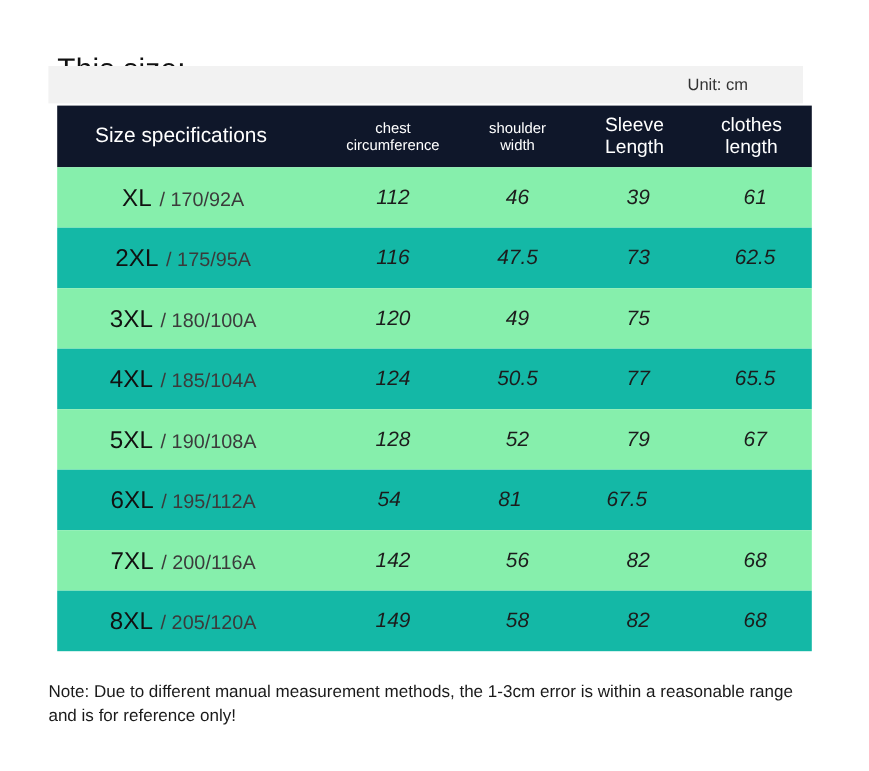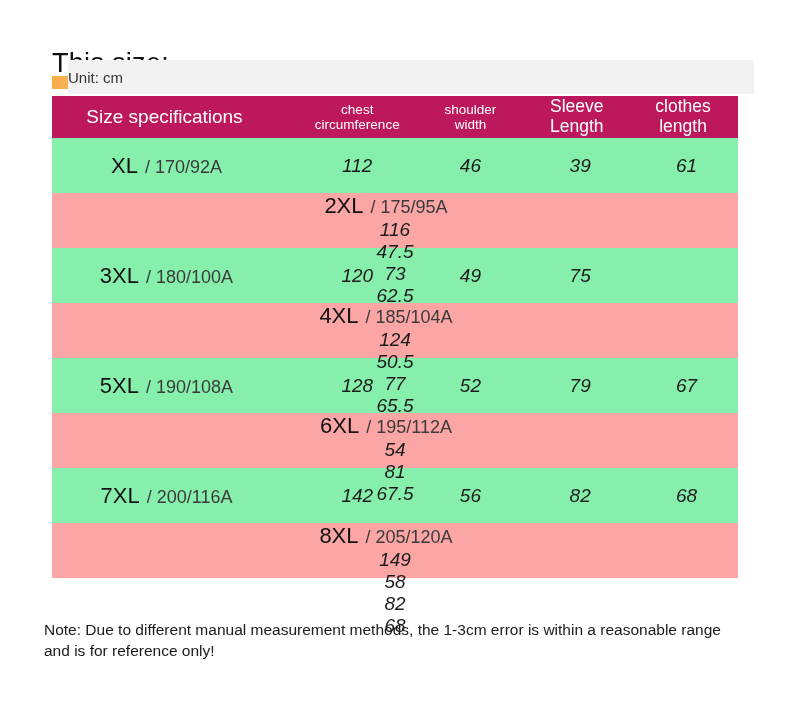--- a/index.html
+++ b/index.html
@@ -41,27 +41,28 @@
     position: relative;
     font-size: 27px;
     letter-spacing: 0.3px;
     color: #111111;
     white-space: nowrap;
   }
 
   
   .unit-bar {
     position: absolute;
-    left: 68px;
+    left: 44px;
     top: 60px;
     width: 686px;
     height: 34px;
     background: #f2f2f2;
     display: flex;
     align-items: center;
+    justify-content: flex-end;
     box-sizing: border-box;
     padding-right: 50px;
   }
   .unit-text {
     font-size: 15px;
     color: #333333;
   }
 
   
   .table {
@@ -70,32 +71,31 @@
     top: 96px;
     width: 686px;
   }
   .row {
     display: flex;
     align-items: center;
     width: 100%;
     box-sizing: border-box;
   }
   .header-row {
-    background: #be185d;
+    background: #0f172a;
     color: #ffffff;
-    height: 42px;
+    height: 56px;
   }
   .body-row {
     height: 55px;
     font-size: 21px;
     color: #222222;
   }
   .row-alt {
-    background: #fca5a5;
-    flex-direction: column;
+    background: #14b8a6;
   }
   .row-plain {
     background: #86efac;
   }
 
   .c-size   { width: 36%; }
   .c-chest  { width: 17%; }
   .c-shoulder { width: 16%; }
   .c-length { width: 16%; }
   .c-sleeve { width: 15%; }

